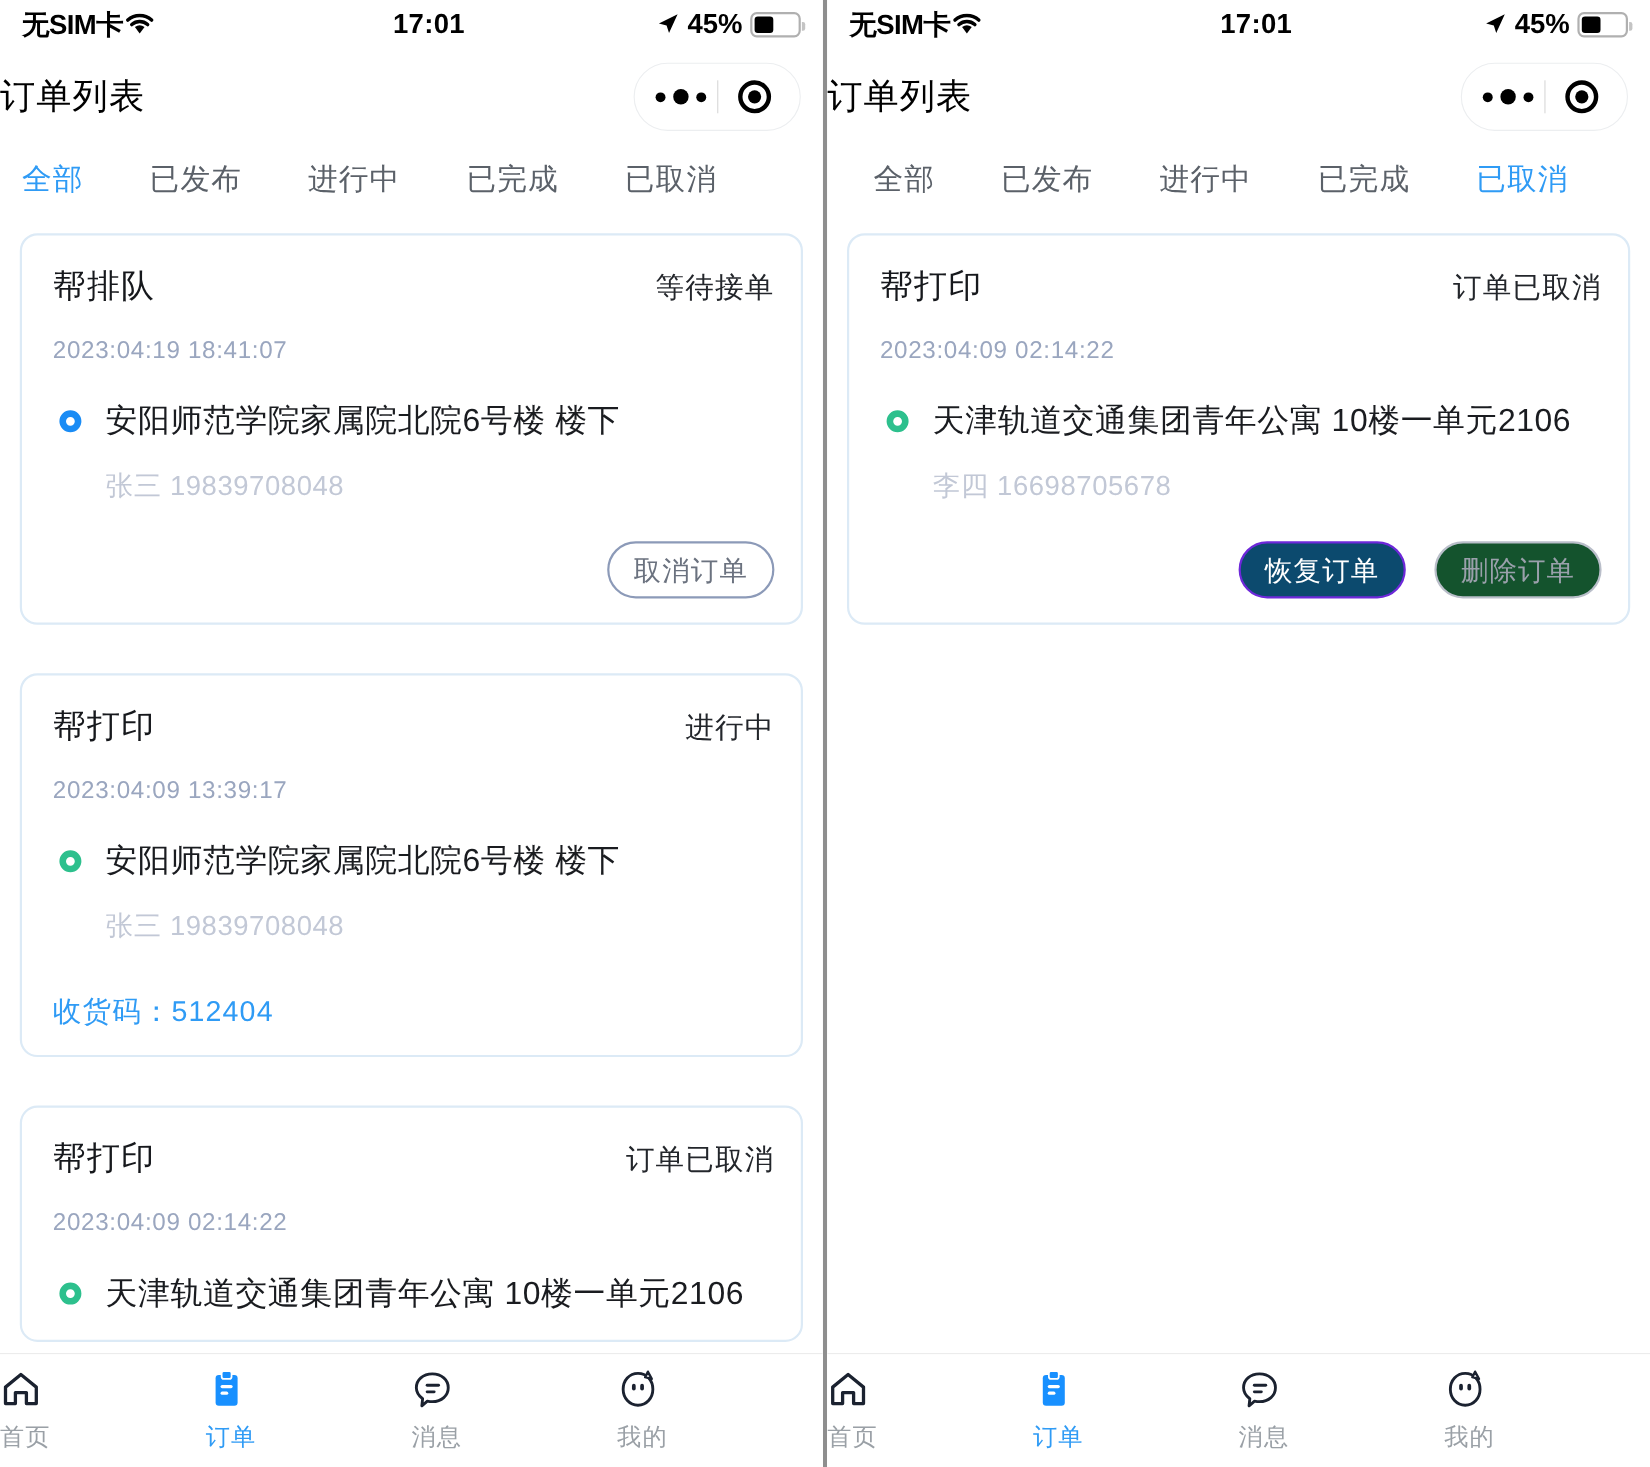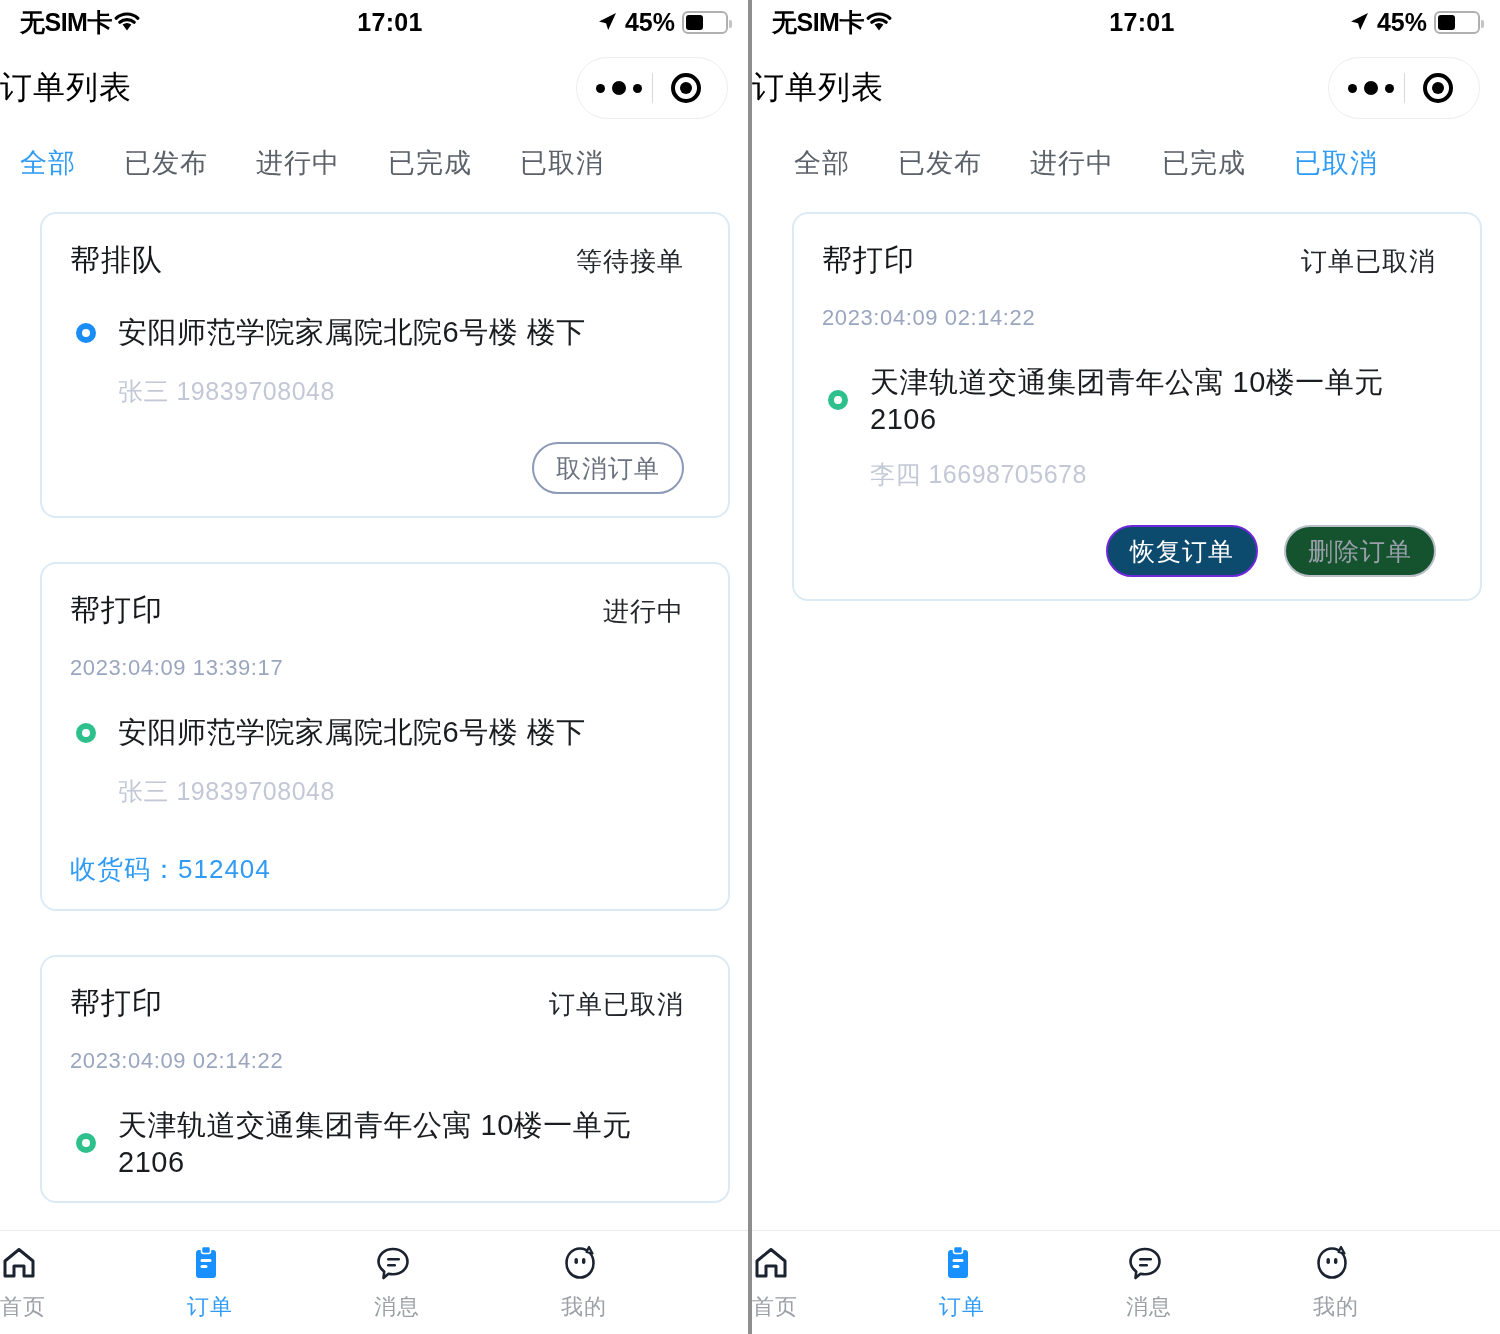--- a/index.html
+++ b/index.html
@@ -70,37 +70,36 @@
   }
   .ring {
     width:30px; height:30px; border:4px solid #000; border-radius:50%;
     display:flex; align-items:center; justify-content:center;
   }
   .ring b { width:12px; height:12px; background:#000; border-radius:50%; display:block;}
 
   
   .tabs {
     display:flex; align-items:center; height:62px;
-    padding:0 20px; gap:4px;
+    padding:0 20px; gap:16px;
   }
   .tab {
     font-size:27px; color:#5b6169; padding:0 22px; letter-spacing:1px;
     white-space:nowrap;
   }
   .tab:first-child { padding-left:0; }
   .tab.active { color:#2f9bf5; }
   .panel-right .tab:first-child { padding-left:22px; }
 
   
   .list { padding:18px 18px 0 18px; }
   .card {
     border:2px solid #dceaf6; border-radius:16px;
-    background:#fff; padding:26px 44px 22px 28px;
+    background:#fff; padding:26px 24px 22px 28px;
     margin-bottom:44px;
-    margin-left:22px;
   }
   .card-head {
     display:flex; align-items:baseline; justify-content:space-between;
   }
   .card-type { font-size:30px; color:#16181c; letter-spacing:1px; }
   .card-status { font-size:26px; color:#23262b; letter-spacing:1px; }
   .card-time {
     margin-top:24px; font-size:22px; color:#9aa6bf; letter-spacing:0.6px;
   }
   .addr-row {
@@ -198,20 +197,21 @@
       <div class="tab">已取消</div>
     </div>
 
     <div class="list">
 
       <div class="card">
         <div class="card-head">
           <div class="card-type">帮排队</div>
           <div class="card-status">等待接单</div>
         </div>
+        <div class="card-time">2023:04:19 18:41:07</div>
         <div class="addr-row">
           <span class="dot"></span>
           <span class="addr-text">安阳师范学院家属院北院6号楼 楼下</span>
         </div>
         <div class="contact">张三 19839708048</div>
         <div class="actions">
           <div class="btn btn-outline">取消订单</div>
         </div>
       </div>
 

